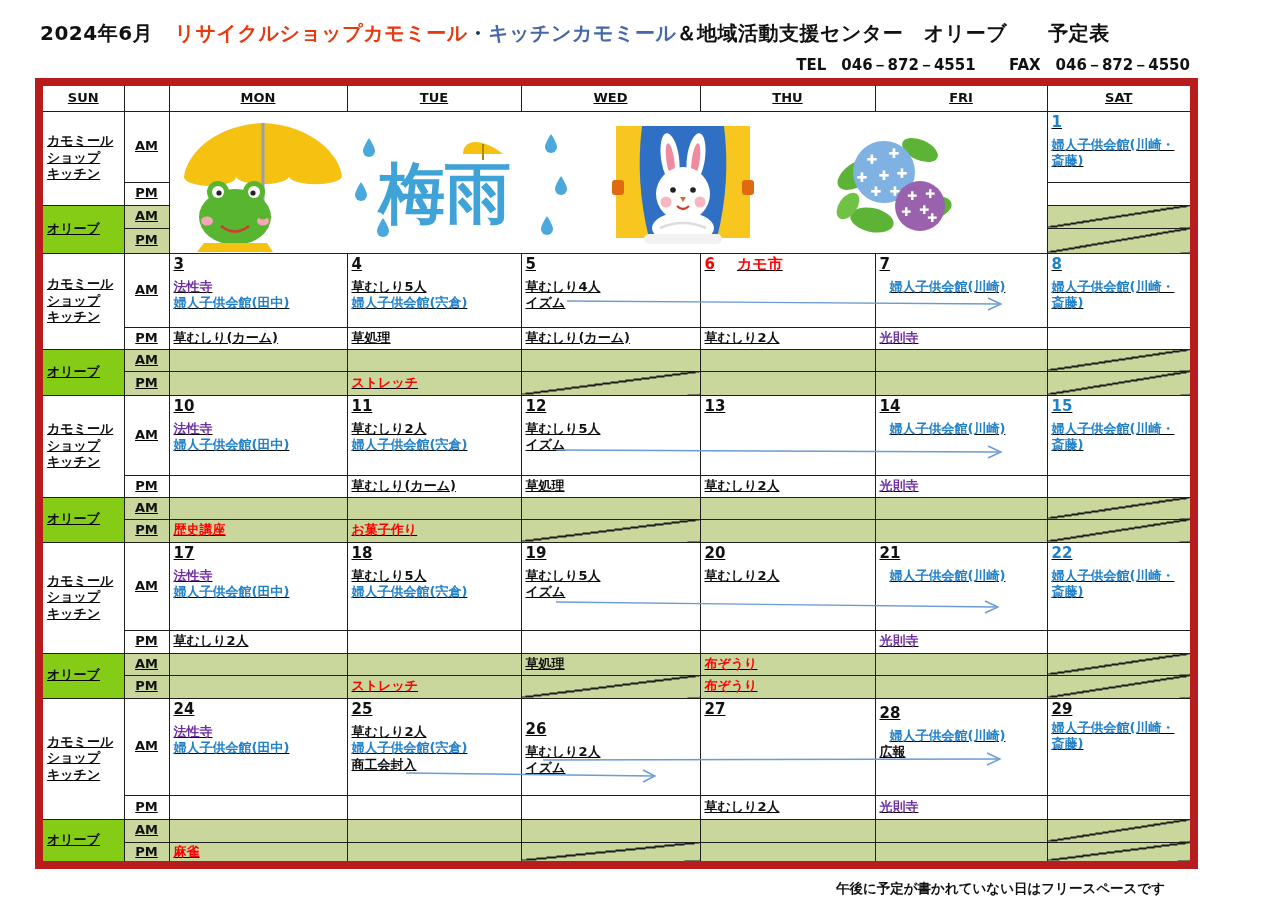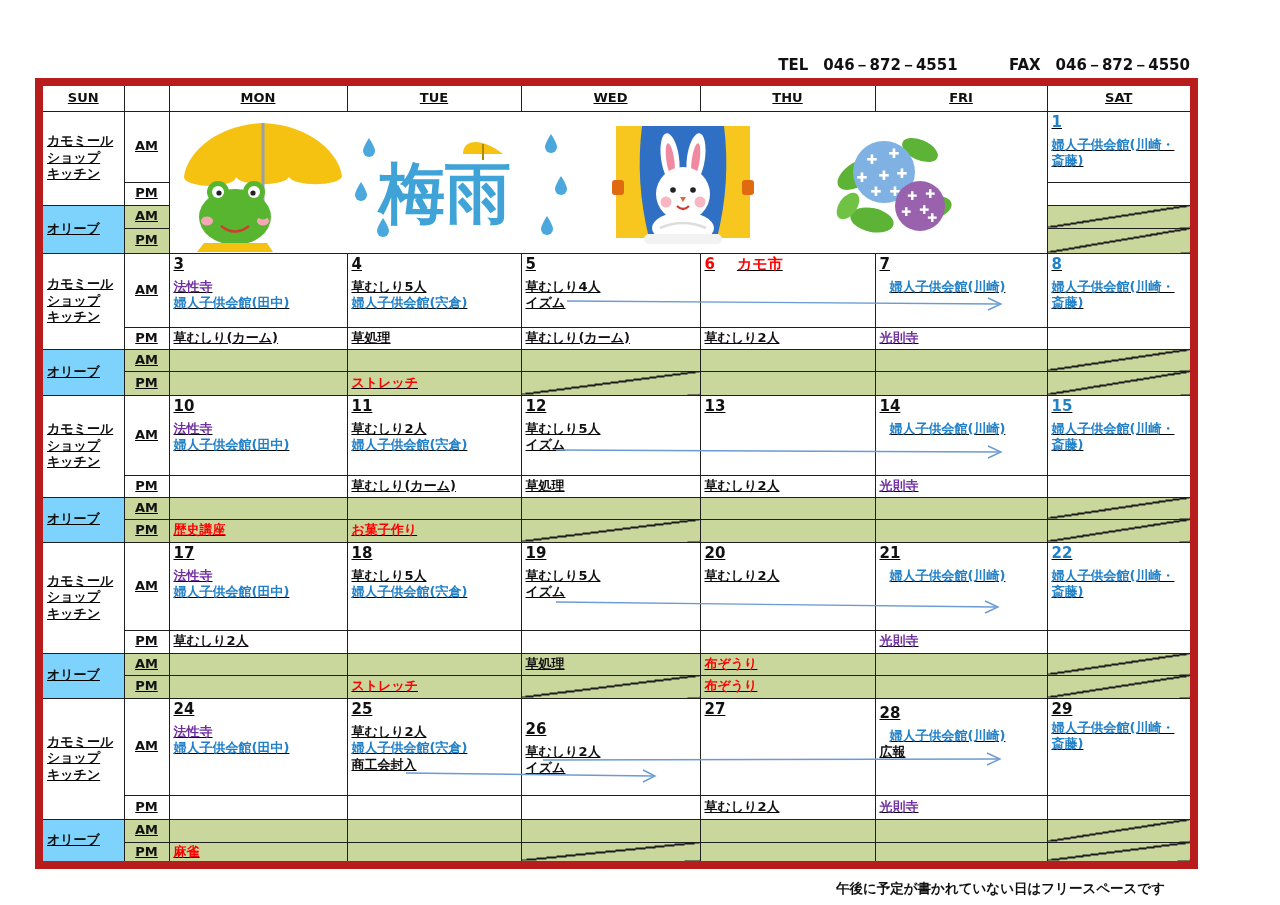--- a/index.html
+++ b/index.html
@@ -6,33 +6,33 @@
     font-family:"DejaVu Sans","Liberation Sans",sans-serif;}
   .page{position:relative;width:1280px;height:905px;background:#fff;}
 
   
   .title{position:absolute;left:40px;top:20px;font-size:20px;font-weight:bold;color:#111;white-space:nowrap;letter-spacing:.5px;}
   .t-shop1{color:#e8380d;margin-left:14px;}
   .t-dot{color:#17375e;}
   .t-shop2{color:#4668a8;}
   .t-rest{color:#111;}
   .contact{position:absolute;top:56px;right:90px;font-size:15px;font-weight:bold;color:#111;}
-  .contact span{margin-left:46px;}
+  .contact span{margin-left:28px;}
   .contact span:first-child{margin-left:0;}
 
   
   table.cal{position:absolute;left:35px;top:78px;border-collapse:collapse;table-layout:fixed;width:1155px;}
   table.cal td,table.cal th{border:1px solid #1f1f1f;padding:1px 4px;vertical-align:top;overflow:hidden;
     font-size:13px;font-weight:bold;color:#111;line-height:1.28;}
   table.cal{border:8px solid #b91c1c;text-decoration:underline;}
   th{text-align:center;vertical-align:middle!important;font-size:13px;}
   th.sun{color:#e81123;}
   th.sat{color:#2080c8;}
   .lbl-group{color:#e8512e;vertical-align:middle!important;white-space:pre-line;padding-left:6px;font-size:13px;}
-  .lbl-olive{background:#7dd3fc;color:#111;vertical-align:middle!important;padding-left:5px;font-size:13px;}
+  .lbl-olive{background:#84cc16;color:#111;vertical-align:middle!important;padding-left:5px;font-size:13px;}
   .ampm{color:#ff0000;text-align:center;vertical-align:middle!important;font-size:13px;}
   .olive{background:#c9d69c;}
   .slashed{background-image:linear-gradient(to bottom right,
       transparent 0 calc(50% - 1px),#1a1a1a calc(50% - 1px) calc(50% + 1px),transparent calc(50% + 1px) 100%);}
   .date{font-size:15px;font-weight:bold;color:#111;margin-bottom:5px;}
   .date.blue{color:#2080c8;}
   .dateline{margin-bottom:2px;}
   .dateline .date{display:inline;color:#ff0000;}
   .kamoichi{color:#ff0000;font-size:15px;margin-left:22px;}
   .ln{font-size:13px;}
@@ -48,20 +48,24 @@
   .arrows{position:absolute;left:0;top:0;pointer-events:none;}
 
   .footer-note{position:absolute;left:35px;top:880px;width:1130px;text-align:right;
     font-size:13.5px;font-weight:bold;color:#111;padding-right:16px;}
 </style>
 </head>
 <body>
 
 <div class="page">
 
+  <div class="title">
+    <span>2024年6月</span>
+    <span class="t-shop1">リサイクルショップカモミール</span><span class="t-dot">・</span><span class="t-shop2">キッチンカモミール</span><span class="t-rest">＆地域活動支援センター　オリーブ　　予定表</span>
+  </div>
 
   <div class="contact">
     <span>TEL　046－872－4551</span>
     <span>FAX　046－872－4550</span>
   </div>
 
   <table class="cal">
     <colgroup>
       <col style="width:85px">
         <col style="width:45px">

